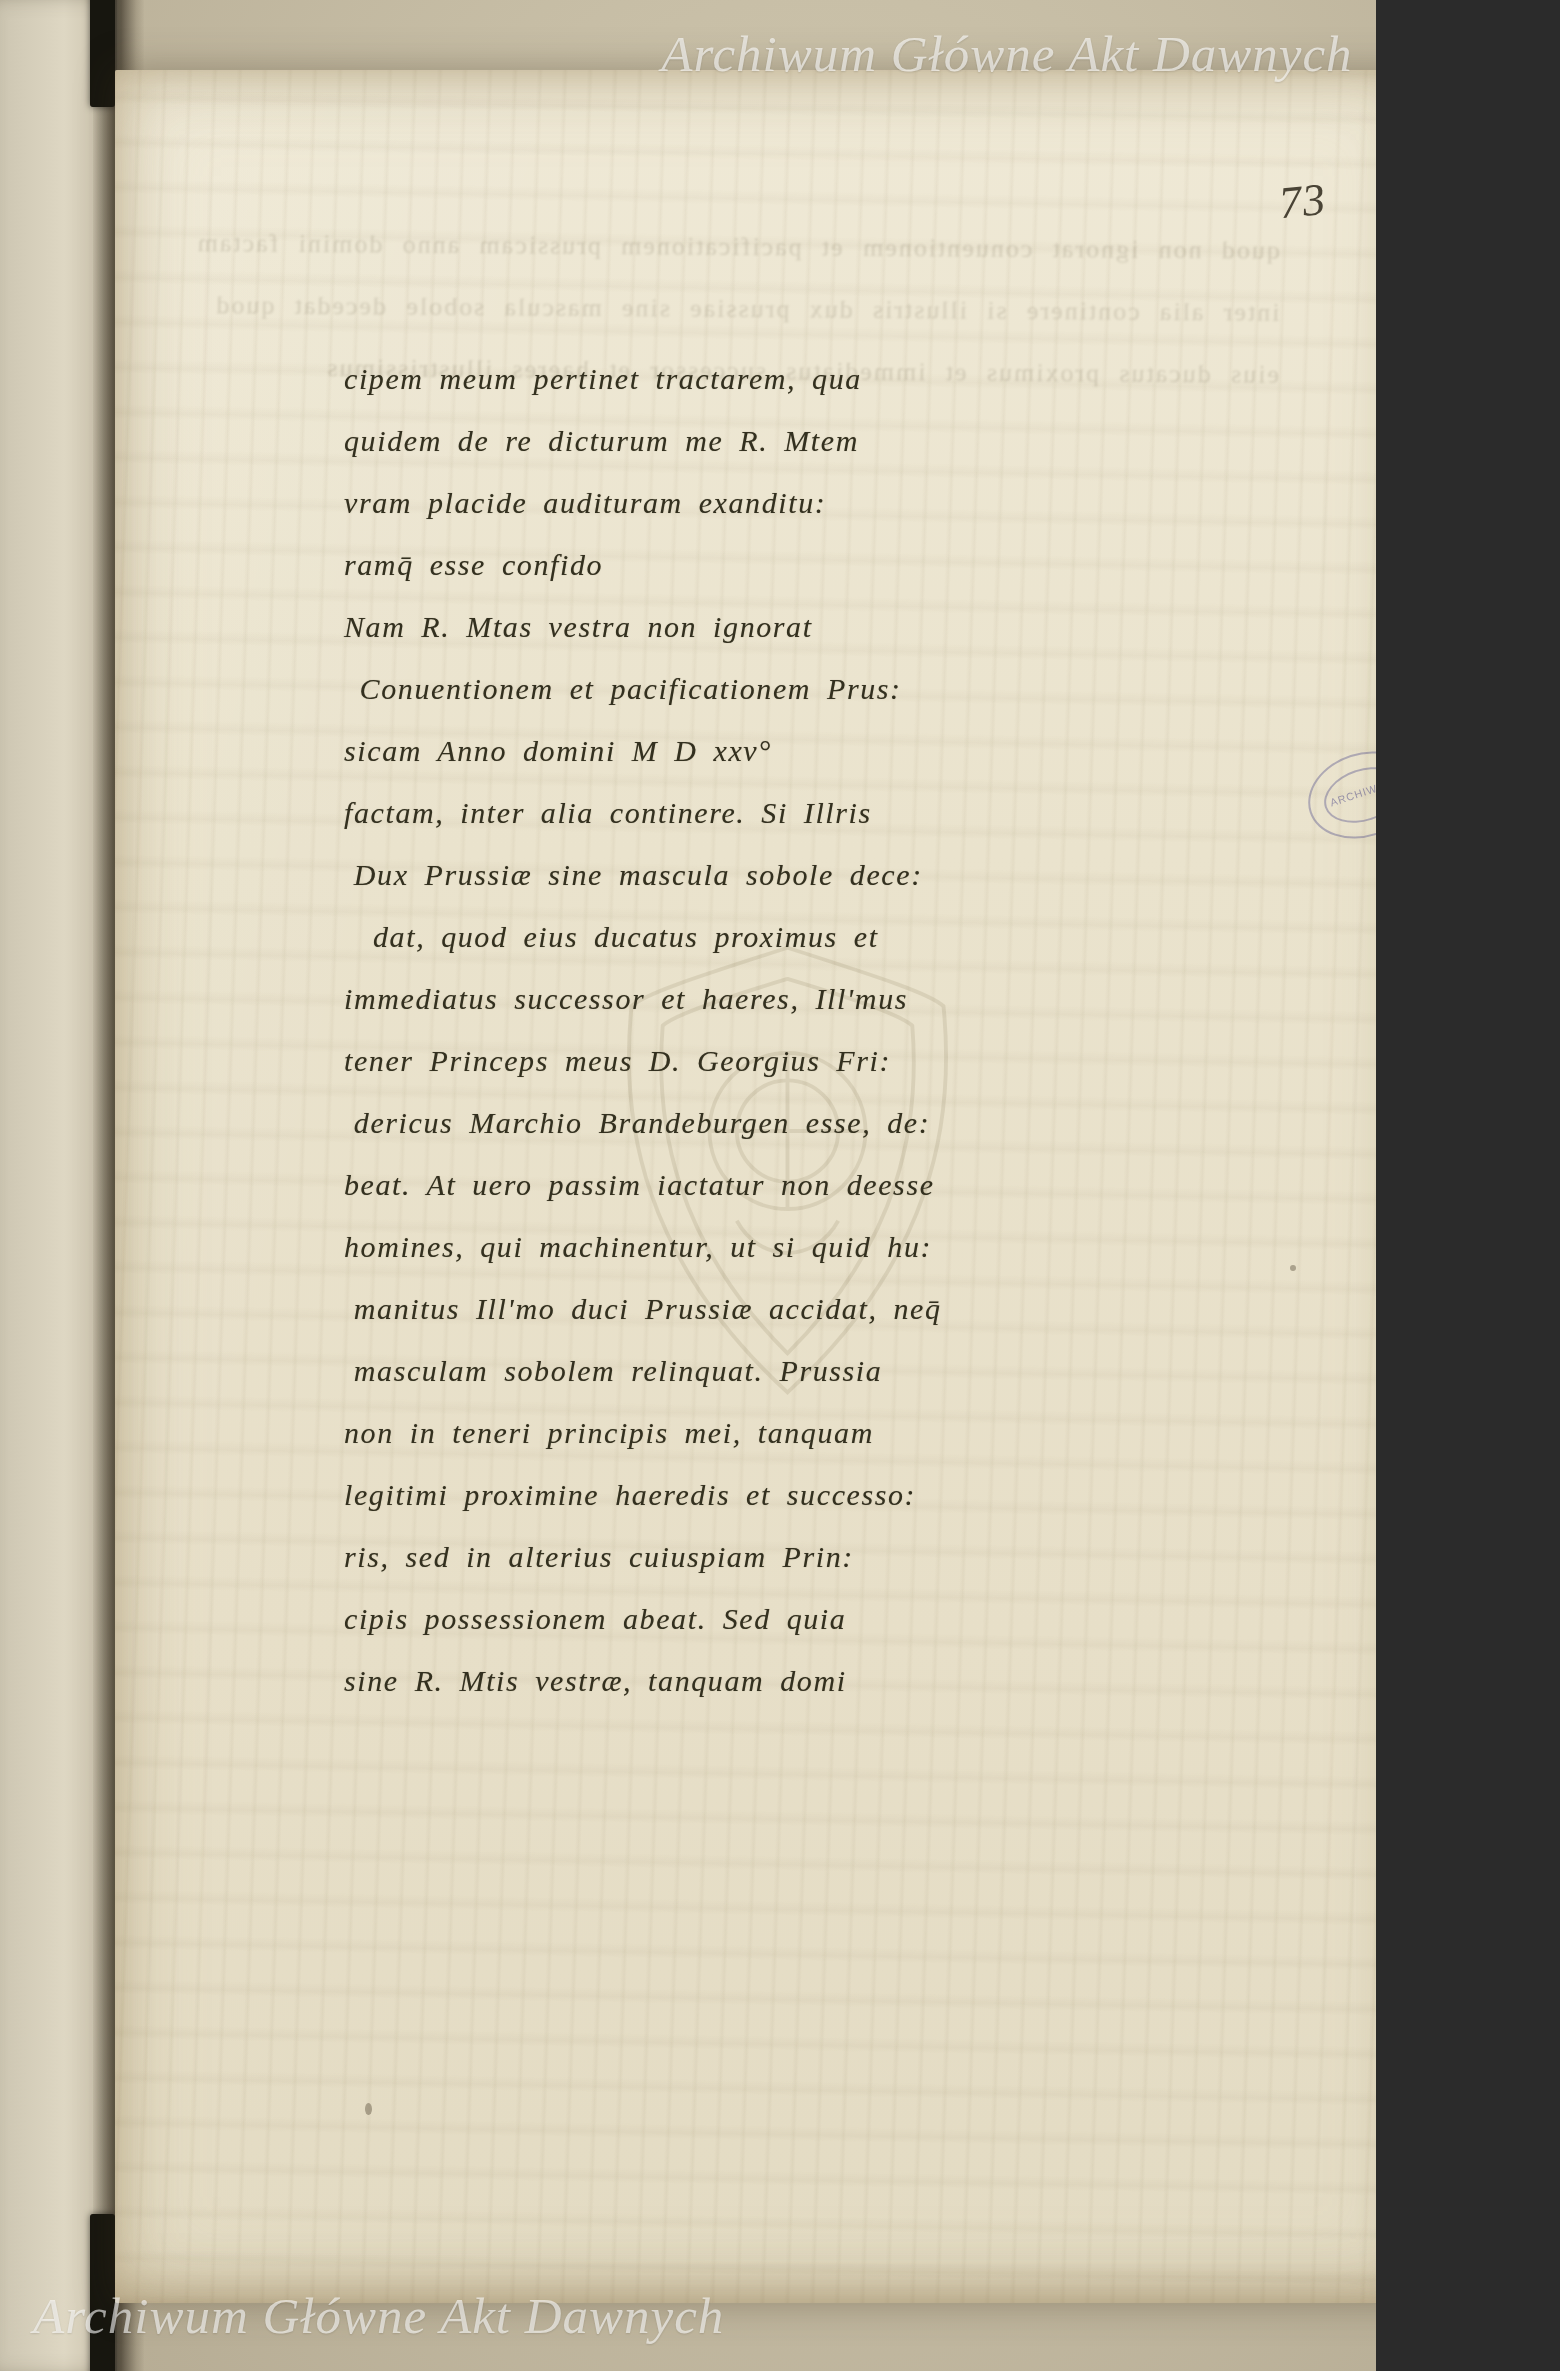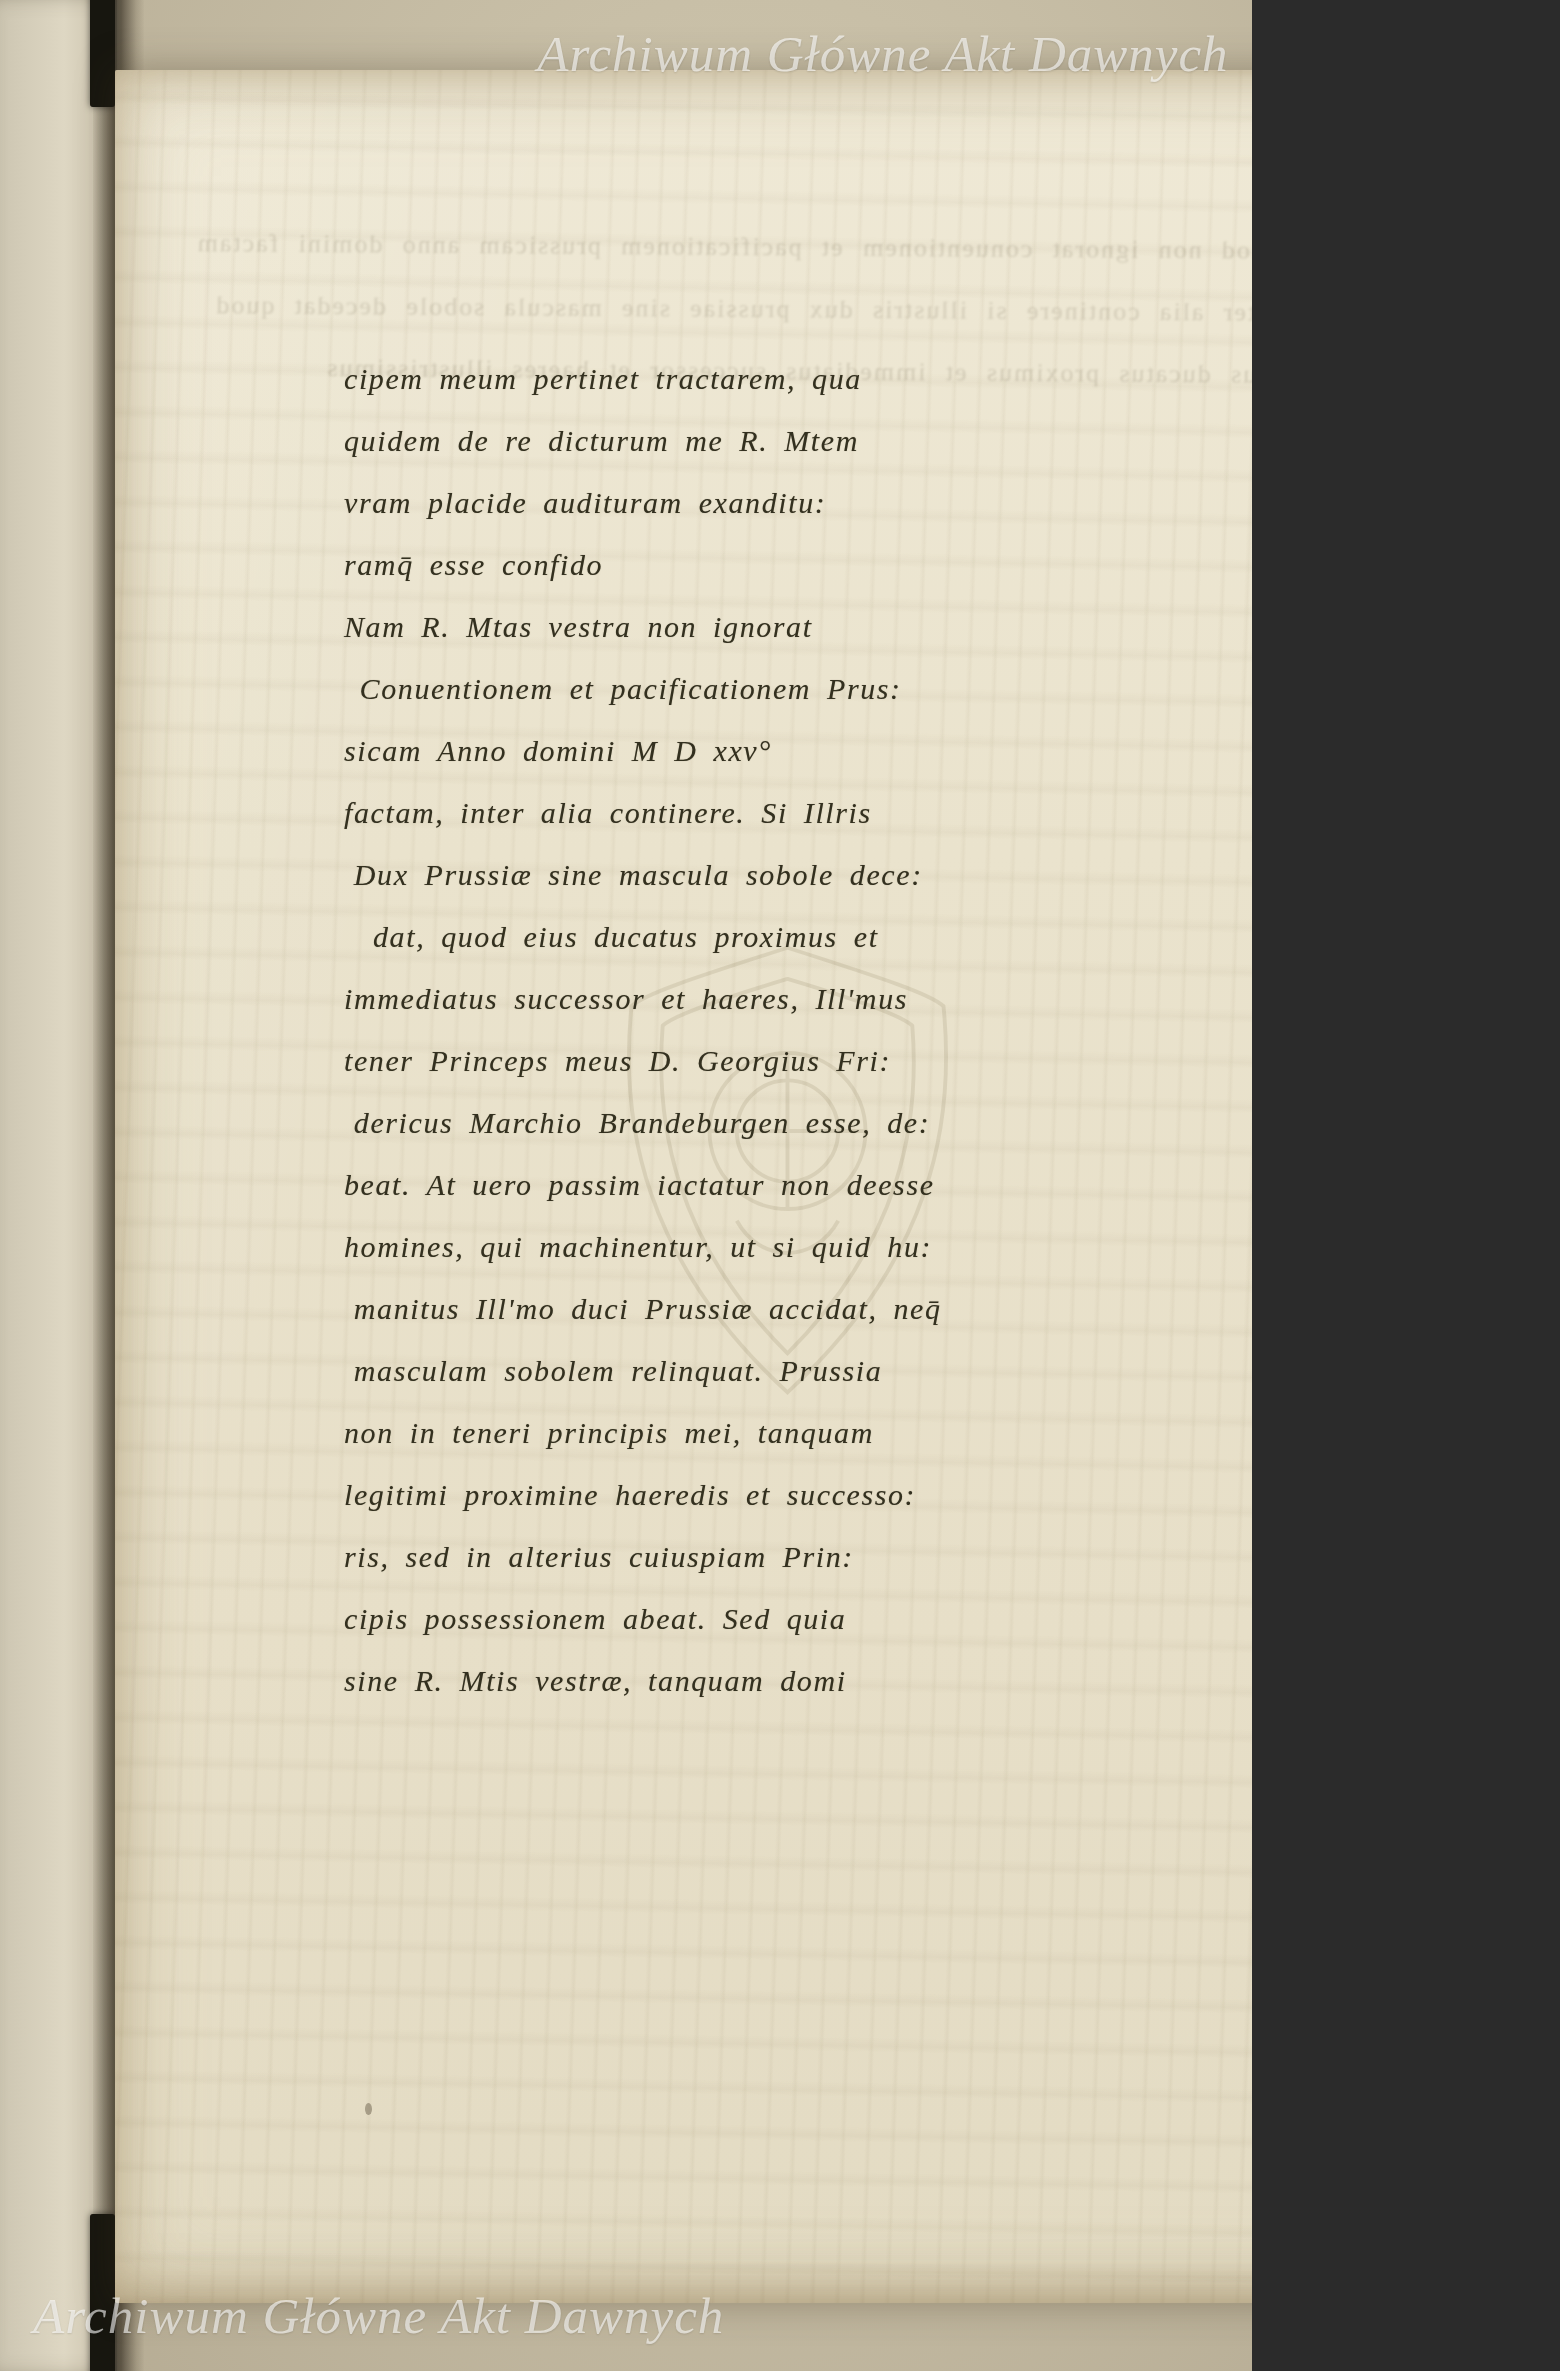--- a/index.html
+++ b/index.html
@@ -2,21 +2,21 @@
 <html><head>
 <meta charset="utf-8">
 <style>
   html, body {
     margin: 0;
     padding: 0;
     background: #2b2b2b;
   }
   #page {
     position: relative;
-    width: 1252px;
+    width: 1376px;
     height: 2372px;
     overflow: hidden;
     background: #cfc7b0;
     font-family: "Liberation Serif", serif;
   }
 
   
   .backdrop {
     position: absolute;
     inset: 0;

